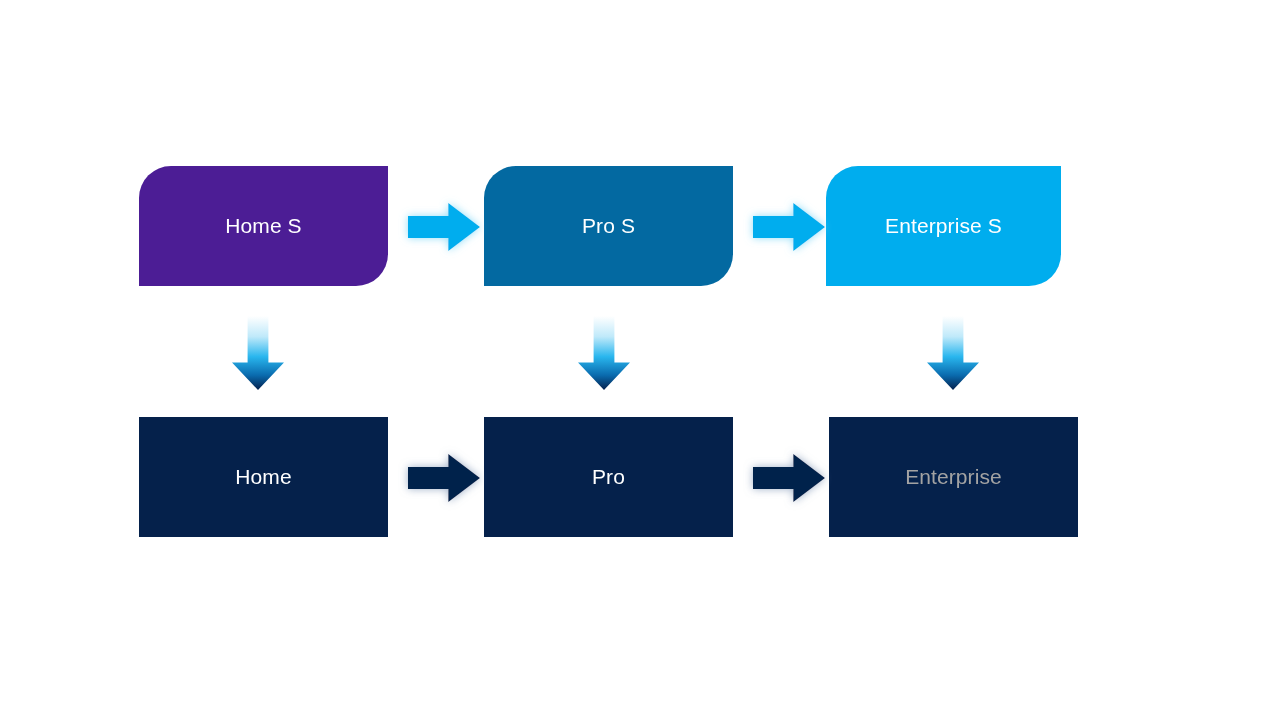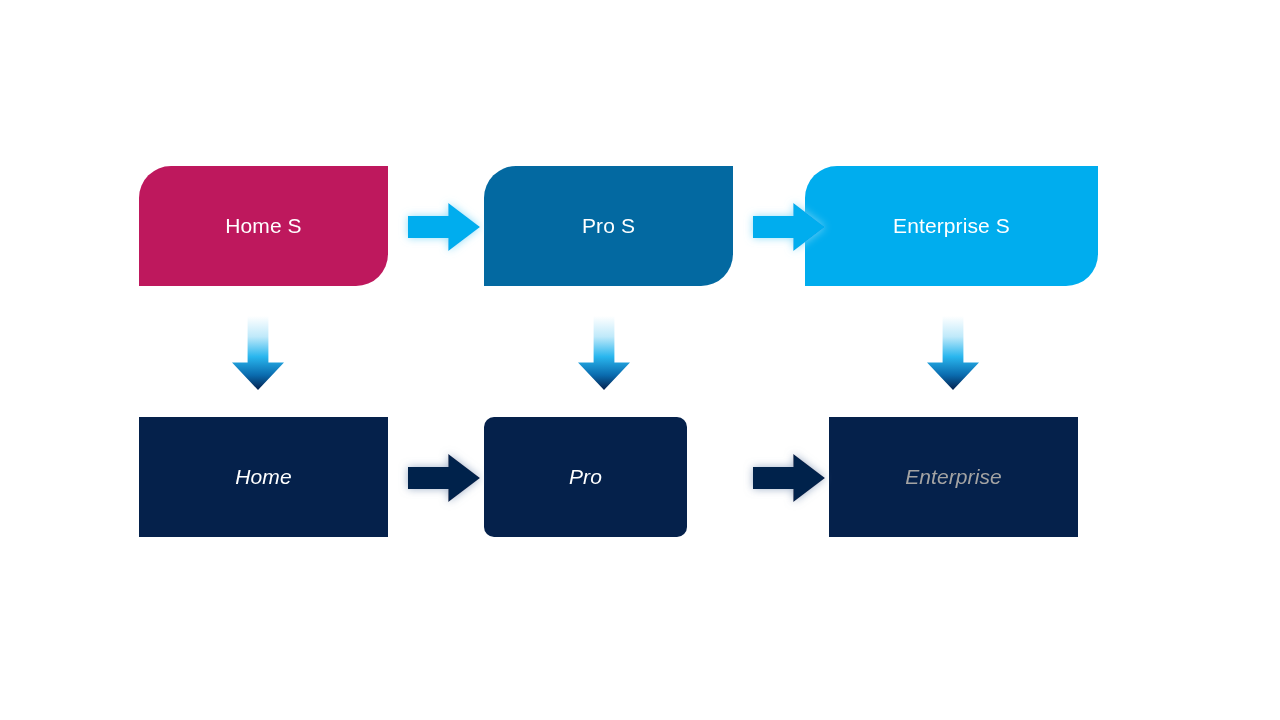--- a/index.html
+++ b/index.html
@@ -37,47 +37,46 @@
 
   .node-top {
     background: #00ADEE;
     
     border-radius: 32px 0 32px 0;
   }
 
   .node-bottom {
     background: #05214B;
     border-radius: 0;
-    font-style: italic;
   }
 
   .node-label {
     display: block;
     text-align: center;
     pointer-events: none;
   }
 
   
   .arrow {
     position: absolute;
     pointer-events: none;
   }
   .arrow svg { display: block; overflow: visible; }
 </style>
 </head>
 <body>
 
 <div id="canvas" style="background: rgb(255, 255, 255);">
-    <div class="node node-top" style="left: 139px; top: 166px; width: 249px; height: 120px; background: #be185d;">
+    <div class="node node-top" style="left: 139px; top: 166px; width: 249px; height: 120px; background: #4c1d95;">
       <span class="node-label" style="color: rgb(255, 255, 255);">Home S</span>
     </div>
     <div class="node node-top" style="left: 484px; top: 166px; width: 249px; height: 120px; background: #0369a1;">
       <span class="node-label" style="color: rgb(255, 255, 255);">Pro S</span>
     </div>
-    <div class="node node-top" style="left: 805px; top: 166px; width: 293px; height: 120px; background: rgb(0, 173, 238);">
+    <div class="node node-top" style="left: 826px; top: 166px; width: 235px; height: 120px; background: rgb(0, 173, 238);">
       <span class="node-label" style="color: rgb(255, 255, 255);">Enterprise S</span>
     </div>
     <div class="arrow" style="left: 408px; top: 203px; width: 72px; height: 48px;">
       <svg width="72" height="48" viewBox="0 0 72 48">
         <defs>
           <filter id="ga0" x="-50%" y="-50%" width="200%" height="200%">
             <feDropShadow dx="0" dy="0" stdDeviation="4" flood-color="#7fd8f7" flood-opacity="0.85"></feDropShadow>
           </filter>
         </defs>
         <path d="M 0 12.96 L 40.32000000000001 12.96 L 40.32000000000001 0 L 72 24 L 40.32000000000001 48 L 40.32000000000001 35.04 L 0 35.04 Z" fill="#00ADEE" filter="url(#ga0)"></path>
@@ -89,21 +88,21 @@
           <filter id="ga1" x="-50%" y="-50%" width="200%" height="200%">
             <feDropShadow dx="0" dy="0" stdDeviation="4" flood-color="#7fd8f7" flood-opacity="0.85"></feDropShadow>
           </filter>
         </defs>
         <path d="M 0 12.96 L 40.32000000000001 12.96 L 40.32000000000001 0 L 72 24 L 40.32000000000001 48 L 40.32000000000001 35.04 L 0 35.04 Z" fill="#00ADEE" filter="url(#ga1)"></path>
       </svg>
     </div>
     <div class="node node-bottom" style="left: 139px; top: 417px; width: 249px; height: 120px; background: rgb(5, 33, 75);">
       <span class="node-label" style="color: rgb(255, 255, 255);">Home</span>
     </div>
-    <div class="node node-bottom" style="left: 484px; top: 417px; width: 203px; height: 120px; background: rgb(5, 33, 75); border-radius: 10px;">
+    <div class="node node-bottom" style="left: 484px; top: 417px; width: 249px; height: 120px; background: rgb(5, 33, 75);">
       <span class="node-label" style="color: rgb(255, 255, 255);">Pro</span>
     </div>
     <div class="node node-bottom" style="left: 829px; top: 417px; width: 249px; height: 120px; background: rgb(5, 33, 75);">
       <span class="node-label" style="color: #a3a3a3;">Enterprise</span>
     </div>
     <div class="arrow" style="left: 408px; top: 454px; width: 72px; height: 48px;">
       <svg width="72" height="48" viewBox="0 0 72 48">
         <defs>
           <filter id="ga2" x="-50%" y="-50%" width="200%" height="200%">
             <feDropShadow dx="0" dy="0" stdDeviation="4" flood-color="#8fa3bf" flood-opacity="0.85"></feDropShadow>

